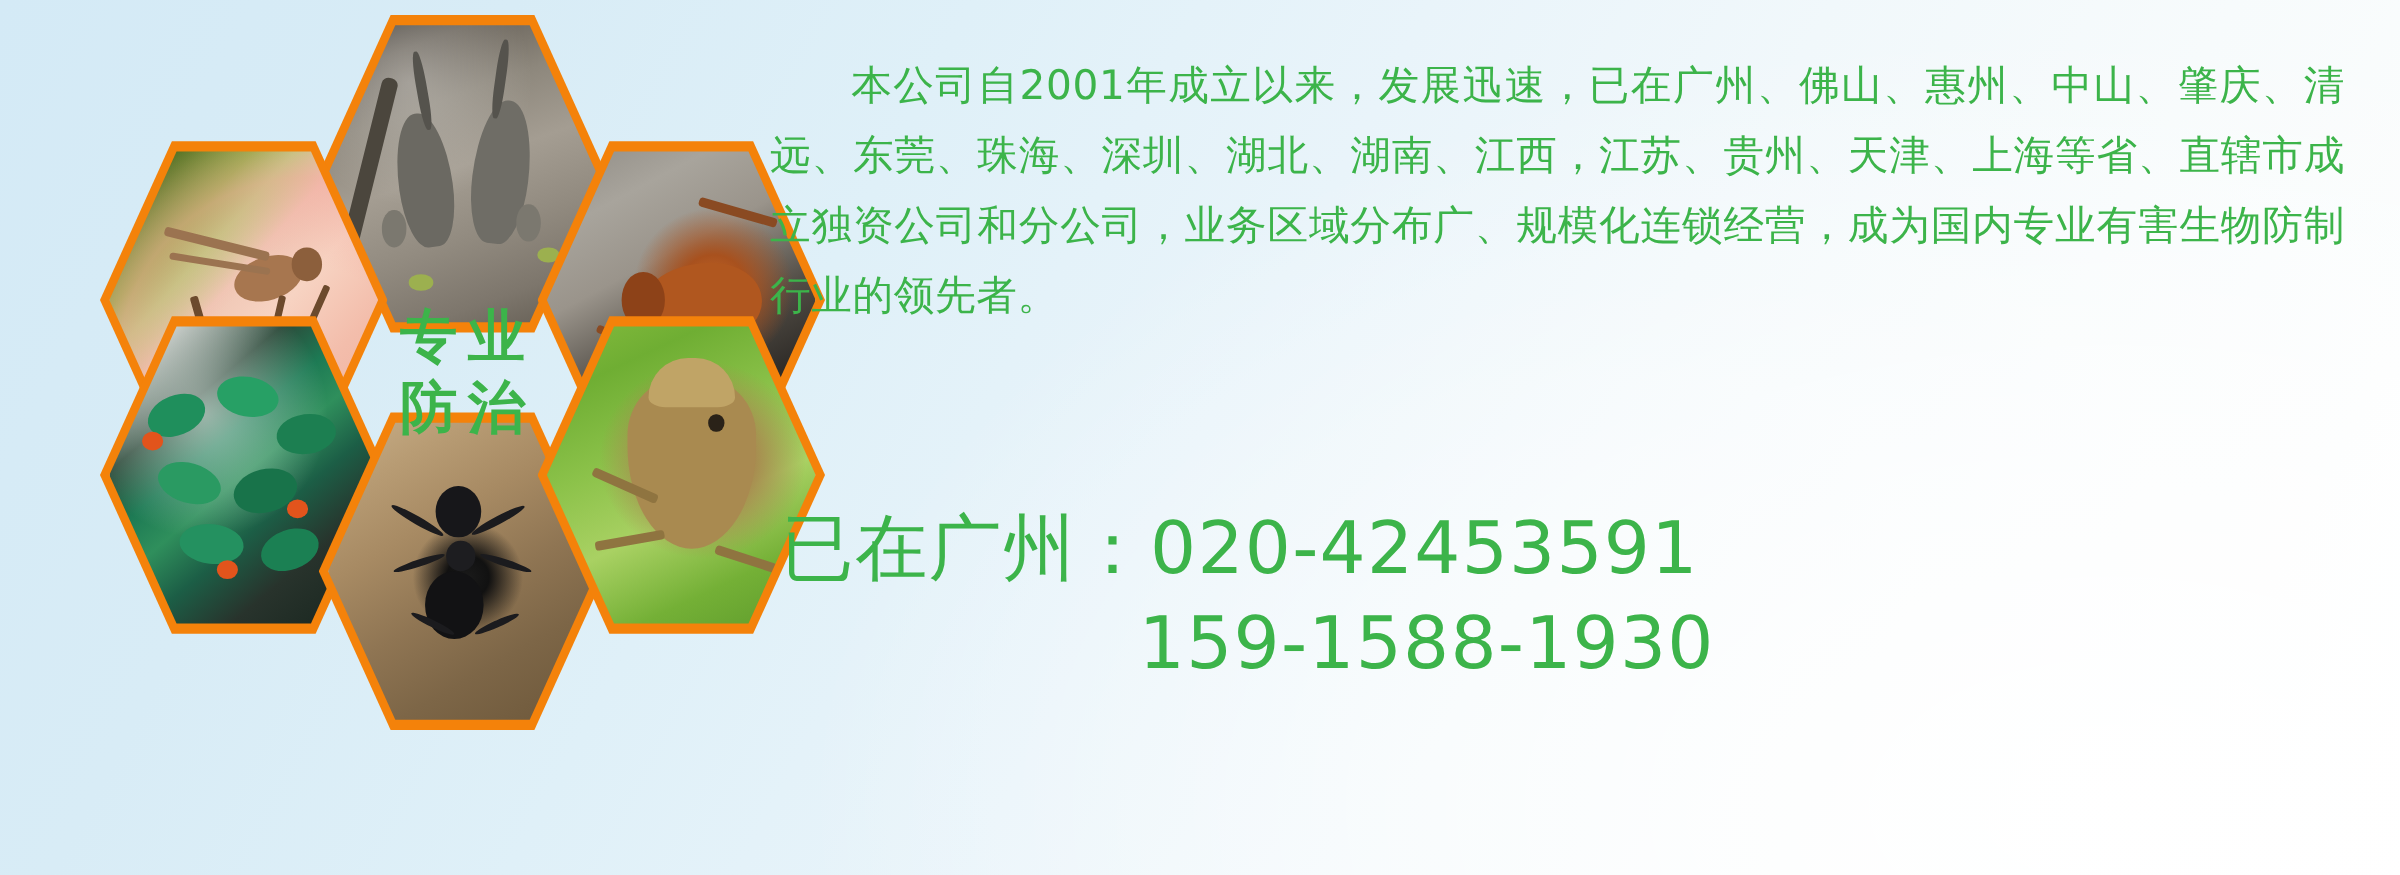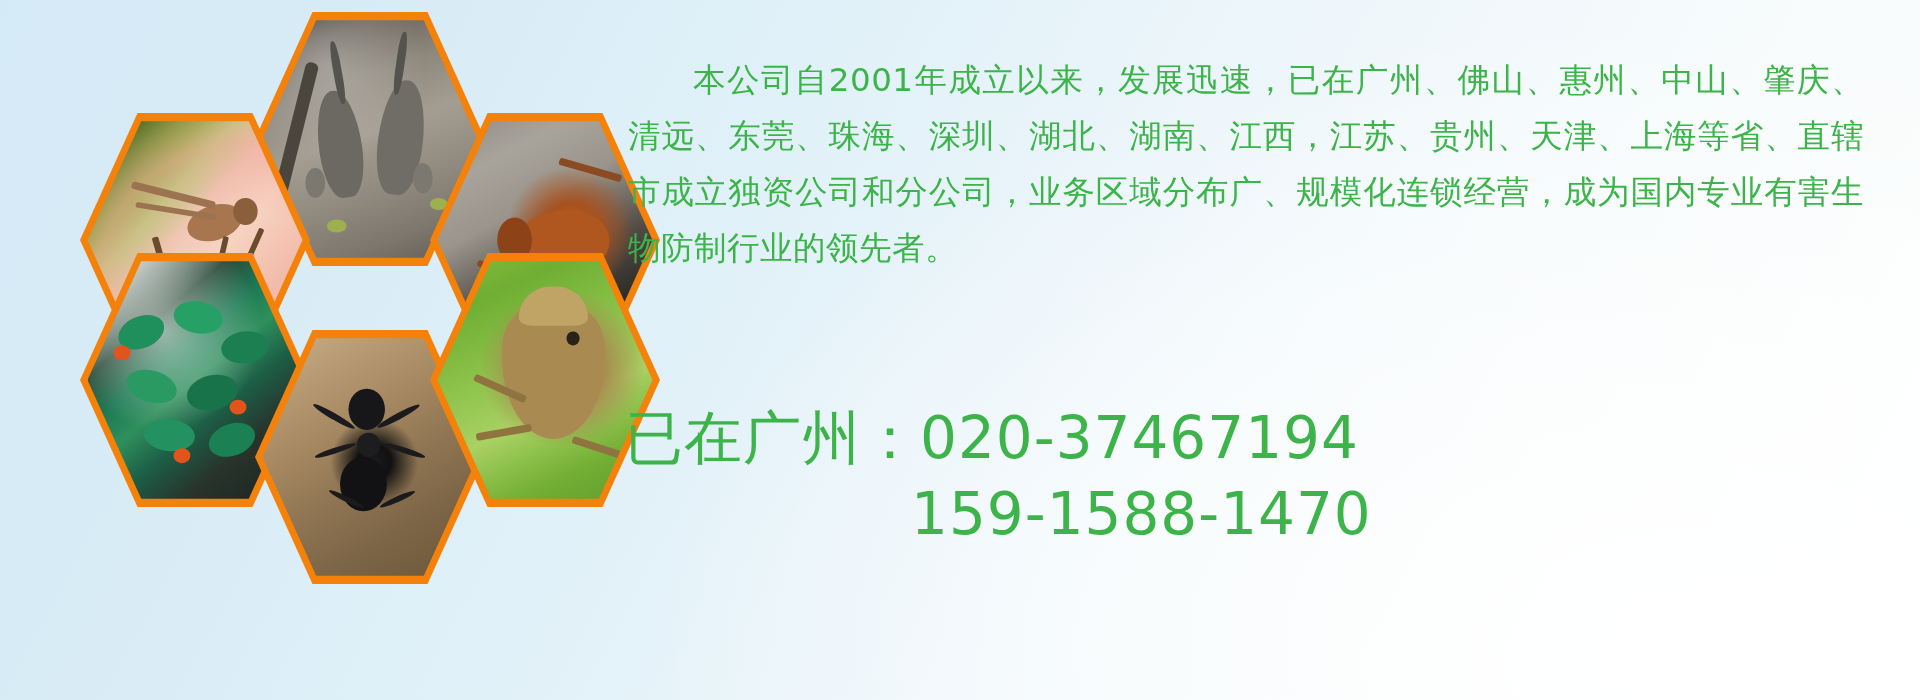--- a/index.html
+++ b/index.html
@@ -65,21 +65,21 @@
   #copy{
     position:absolute;left:612px;top:36px;width:1268px;
   }
   #about-paragraph{
     color:#3cb44a;
     font-size:32.5px;
     line-height:56px;
     font-weight:500;
     text-indent:65px;
     letter-spacing:0.5px;
-    margin:16px;
+    margin:4px;
     text-align:justify;
   }
   #contact{
     position:absolute;left:625px;top:400px;width:1100px;
     color:#3cb44a;
     font-weight:500;
   }
   #contact .line1{
     font-size:58px;line-height:76px;letter-spacing:1px;white-space:nowrap;
   }
@@ -212,29 +212,37 @@
           <div class="sil" style="left:30%;top:18%;width:48%;height:56%;background:#a98a50;border-radius:44% 44% 50% 50%/34% 34% 60% 60%;"></div>
           <div class="sil" style="left:38%;top:12%;width:32%;height:16%;background:#c0a466;border-radius:46% 46% 20% 20%/80% 80% 20% 20%;"></div>
           <div class="sil" style="left:60%;top:30%;width:6%;height:6%;background:#2a2218;"></div>
           <div class="sil" style="left:16%;top:52%;width:26%;height:3%;background:#8f7440;border-radius:3px;transform:rotate(24deg);"></div>
           <div class="sil" style="left:18%;top:70%;width:26%;height:3%;background:#8f7440;border-radius:3px;transform:rotate(-10deg);"></div>
           <div class="sil" style="left:62%;top:76%;width:24%;height:3%;background:#8f7440;border-radius:3px;transform:rotate(18deg);"></div>
         </div>
       </div>
     </div>
 
+    <div class="hex center" style="--w:230px;--h:262px;left:175px;top:189px;">
+      <div class="inner">
+        <div id="center-label">
+          <div class="ln">专业</div>
+          <div class="ln">防治</div>
+        </div>
+      </div>
+    </div>
 
   </div>
 
   <div id="copy">
     <p id="about-paragraph">本公司自2001年成立以来，发展迅速，已在广州、佛山、惠州、中山、肇庆、清远、东莞、珠海、深圳、湖北、湖南、江西，江苏、贵州、天津、上海等省、直辖市成立独资公司和分公司，业务区域分布广、规模化连锁经营，成为国内专业有害生物防制行业的领先者。</p>
   </div>
 
   <div id="contact">
     <div class="line1">
-      <span>已在广州：</span><span>020-37467194</span>
+      <span>已在广州：</span><span>020-42453591</span>
     </div>
     <div class="line2">
-      <span>159-1588-1470</span>
+      <span>159-1588-1930</span>
     </div>
   </div>
 
 </div>
 
 </body></html>

